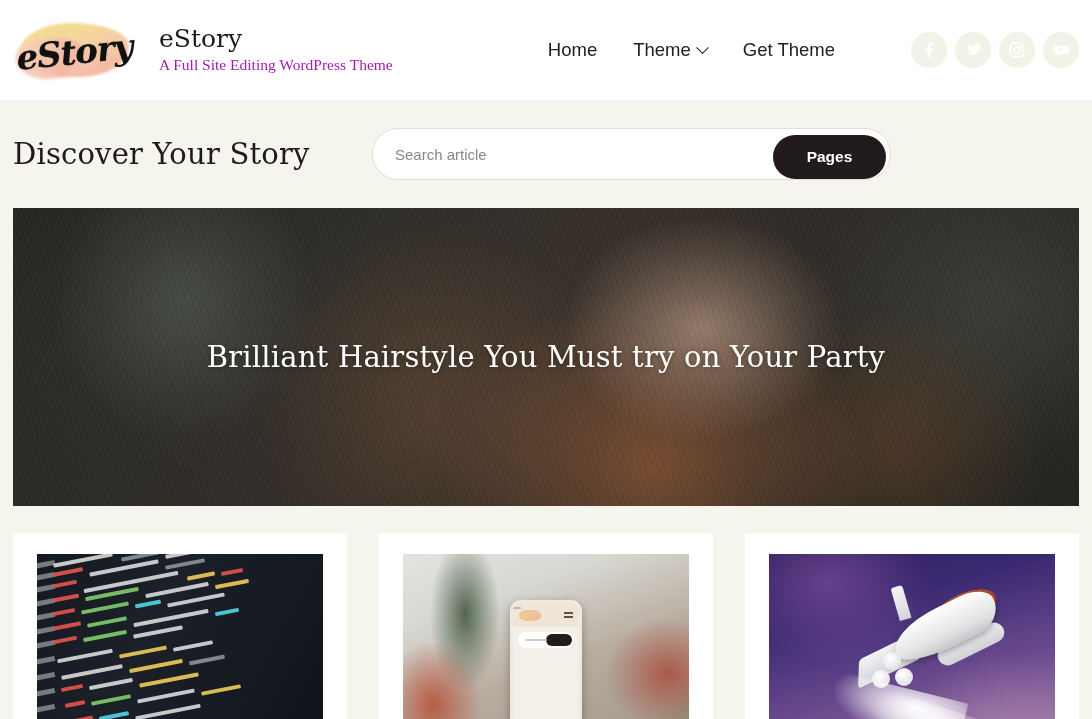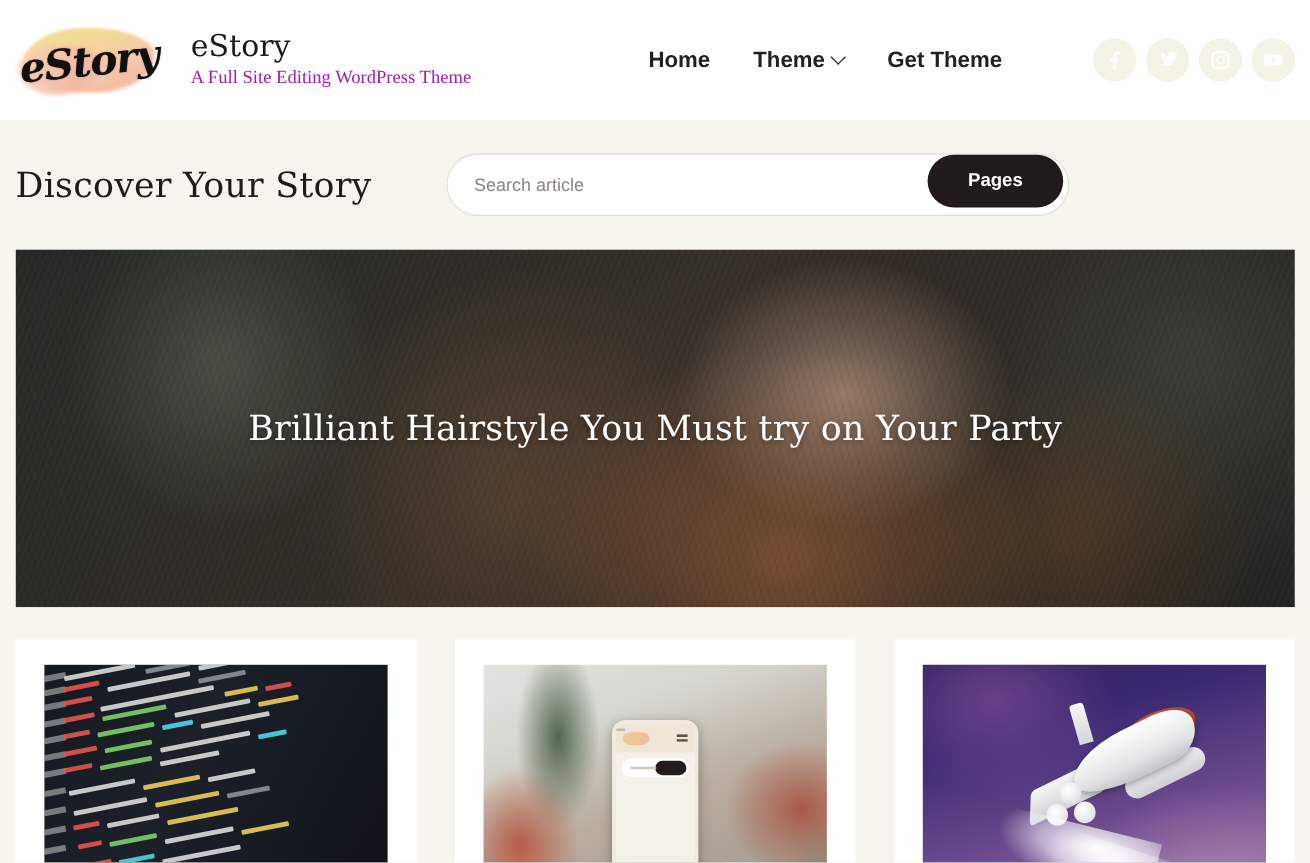--- a/index.html
+++ b/index.html
@@ -103,21 +103,20 @@
     font-size: 15.5px;
     color: #a21caf;
     line-height: 1.2;
   }
 
   .main-nav {
     margin-left: auto;
     display: flex;
     align-items: center;
     gap: 36px;
-    font-weight: bold;
   }
   .nav-item {
     display: flex;
     align-items: center;
     gap: 7px;
     font-size: 18.5px;
     color: #232020;
     cursor: pointer;
     white-space: nowrap;
   }
@@ -165,21 +164,21 @@
     letter-spacing: .2px;
   }
   .search-form {
     margin-left: auto;
     width: 519px;
     height: 52px;
     background: #ffffff;
     border: 1px solid #e2e0d6;
     border-radius: 30px;
     display: flex;
-    align-items: flex-start;
+    align-items: flex-end;
     padding: 0 4px 0 22px;
   }
   .search-input {
     flex: 1 1 auto;
     border: none;
     outline: none;
     background: transparent;
     font-family: "Liberation Sans", sans-serif;
     font-size: 15px;
     color: #2b2626;

